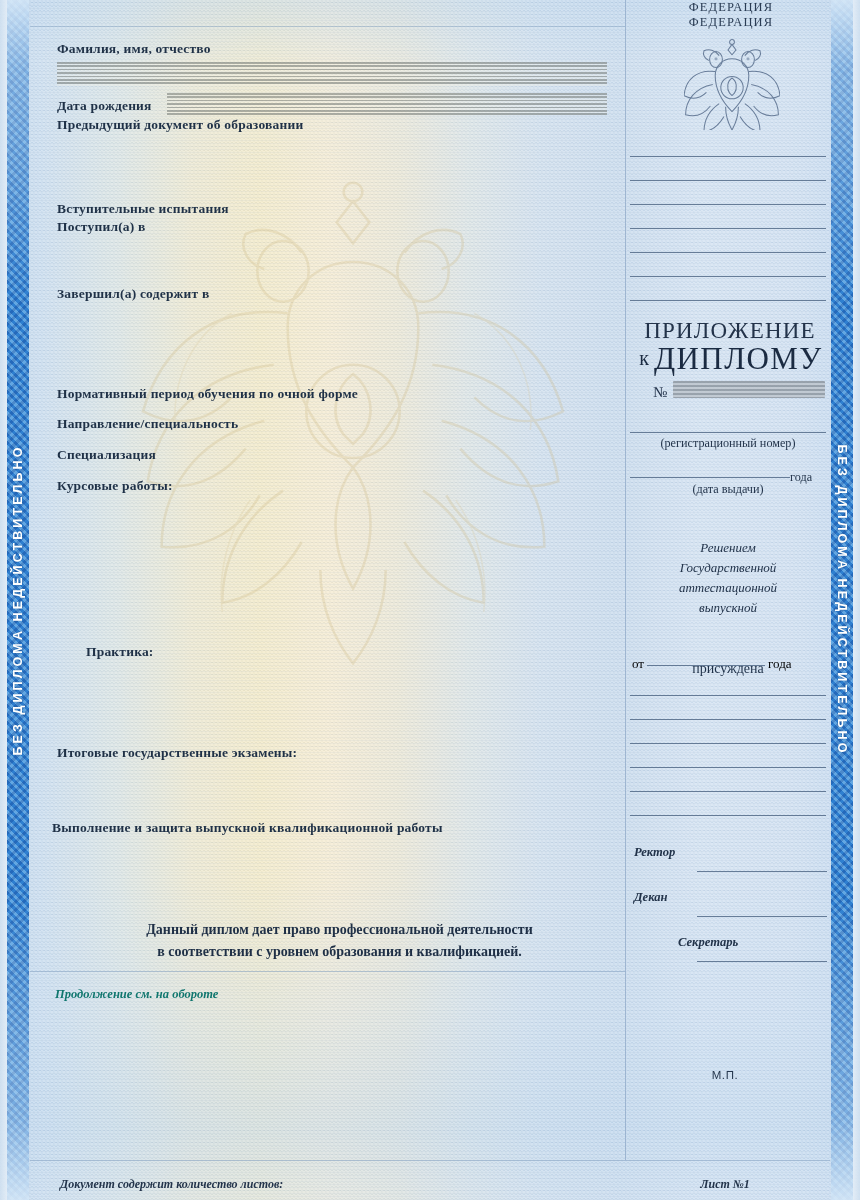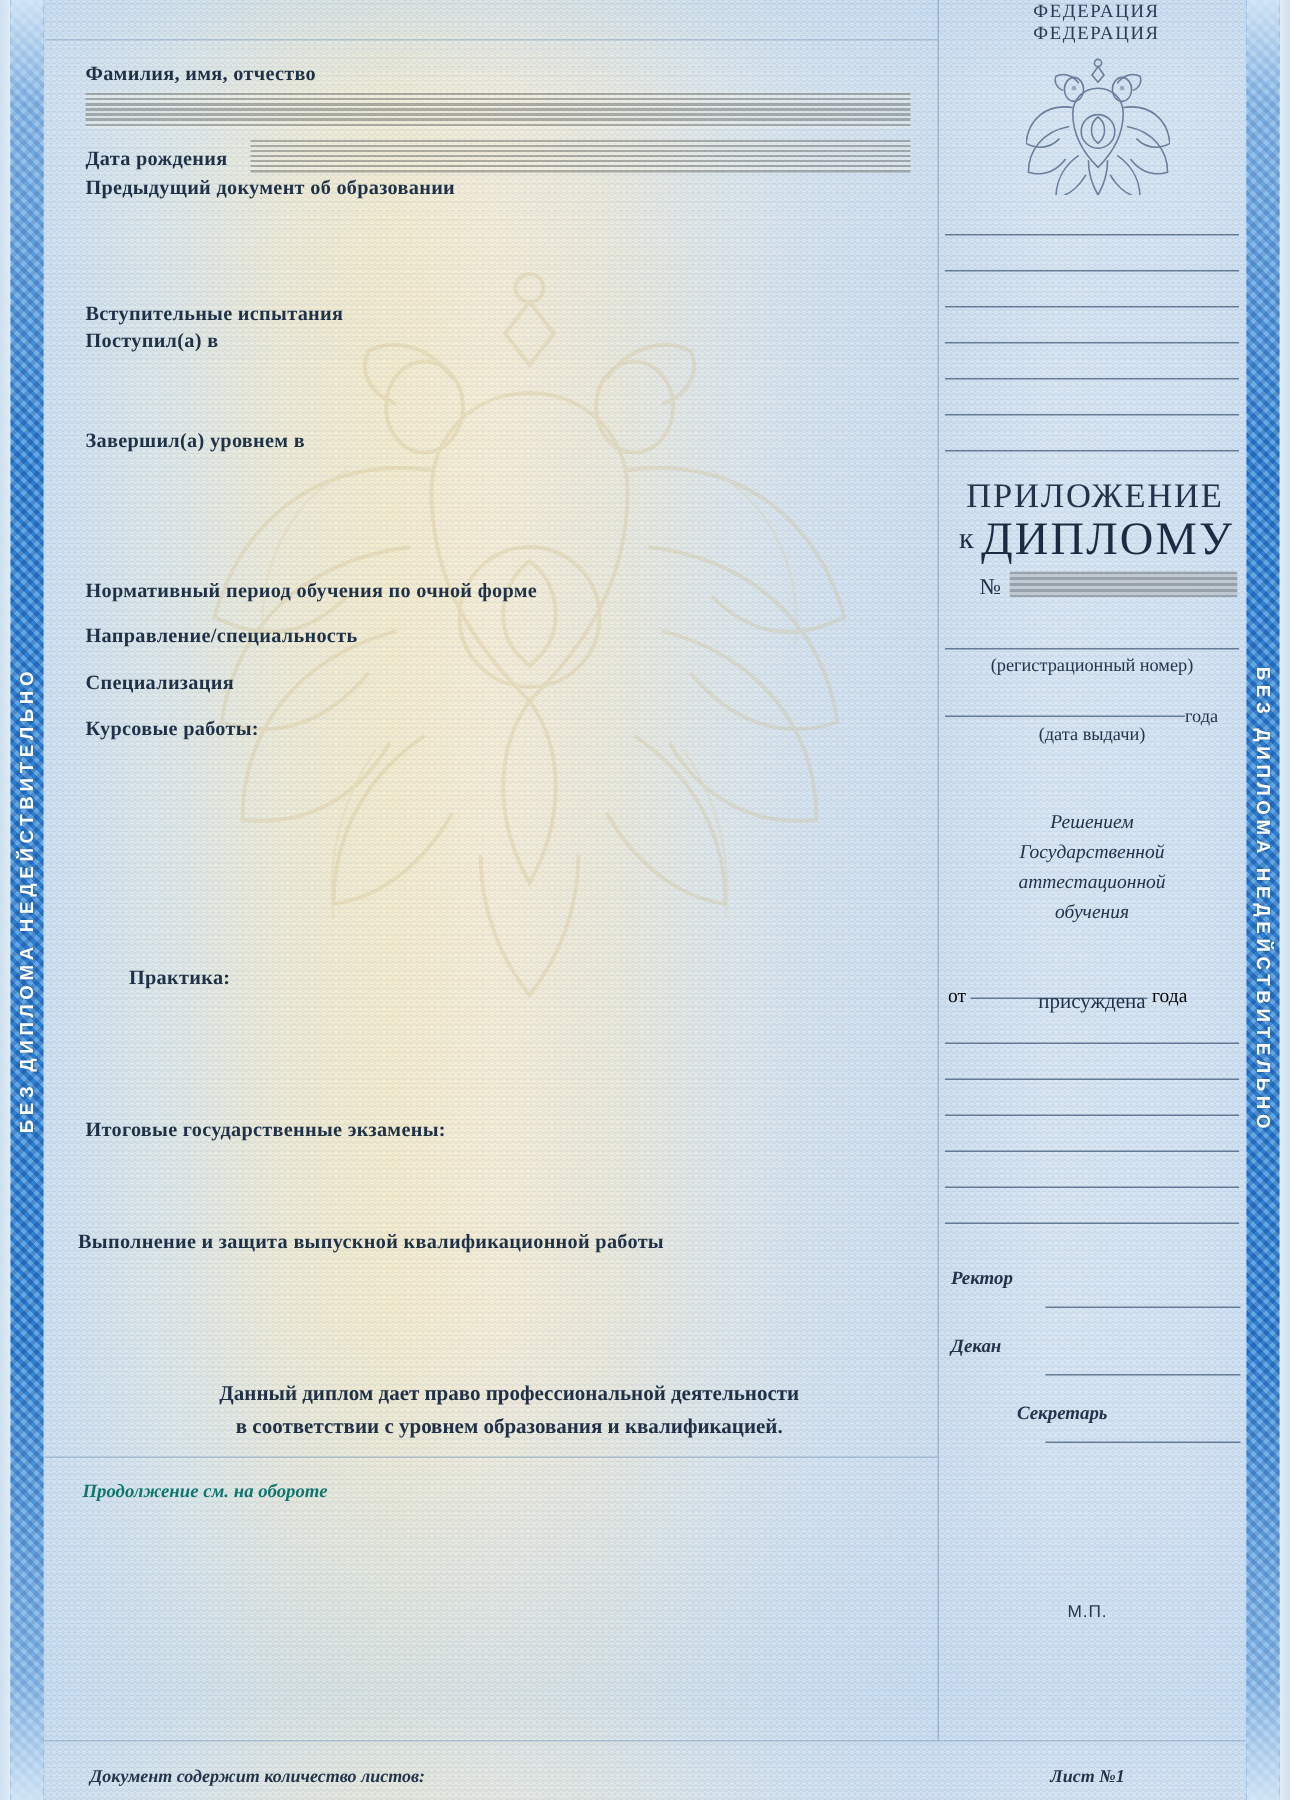--- a/index.html
+++ b/index.html
@@ -460,21 +460,21 @@
   <div class="redact" style="left:57px; top:62px; width:550px; height:24px;"></div>
 
   <div class="lbl" style="left:57px; top:98px;">Дата рождения</div>
   <div class="redact" style="left:167px; top:93px; width:440px; height:22px;"></div>
 
   <div class="lbl" style="left:57px; top:117px;">Предыдущий документ об образовании</div>
 
   <div class="lbl" style="left:57px; top:201px;">Вступительные испытания</div>
   <div class="lbl" style="left:57px; top:219px;">Поступил(а) в</div>
 
-  <div class="lbl" style="left:57px; top:286px;">Завершил(а) уровнем в</div>
+  <div class="lbl" style="left:57px; top:286px;">Завершил(а) содержит в</div>
 
   <div class="lbl" style="left:57px; top:386px;">Нормативный период обучения по очной форме</div>
   <div class="lbl" style="left:57px; top:416px;">Направление/специальность</div>
   <div class="lbl" style="left:57px; top:447px;">Специализация</div>
   <div class="lbl" style="left:57px; top:478px;">Курсовые работы:</div>
 
   <div class="lbl" style="left:86px; top:644px;">Практика:</div>
   <div class="lbl" style="left:57px; top:745px;">Итоговые государственные экзамены:</div>
   <div class="lbl" style="left:52px; top:820px;">Выполнение и защита выпускной квалификационной работы</div>
 
@@ -505,21 +505,21 @@
   <div class="caption" style="left:625px; top:436px; width:206px;">(регистрационный номер)</div>
 
   <div class="rline" style="top:477px; width:160px;"></div>
   <div class="caption" style="left:790px; top:470px; width:44px; text-align:left;">года</div>
   <div class="caption" style="left:625px; top:482px; width:206px;">(дата выдачи)</div>
 
   <div class="commission">
     <div>Решением</div>
     <div>Государственной</div>
     <div>аттестационной</div>
-    <div>обучения</div>
+    <div>выпускной</div>
   </div>
 
   <div class="ot-row">
     <span>от</span><span class="rule"></span><span>года</span>
   </div>
 
   <div class="prisuzhdena" style="top:661px;">присуждена</div>
 
   <div class="rline" style="top:695px;"></div>
   <div class="rline" style="top:719px;"></div>

